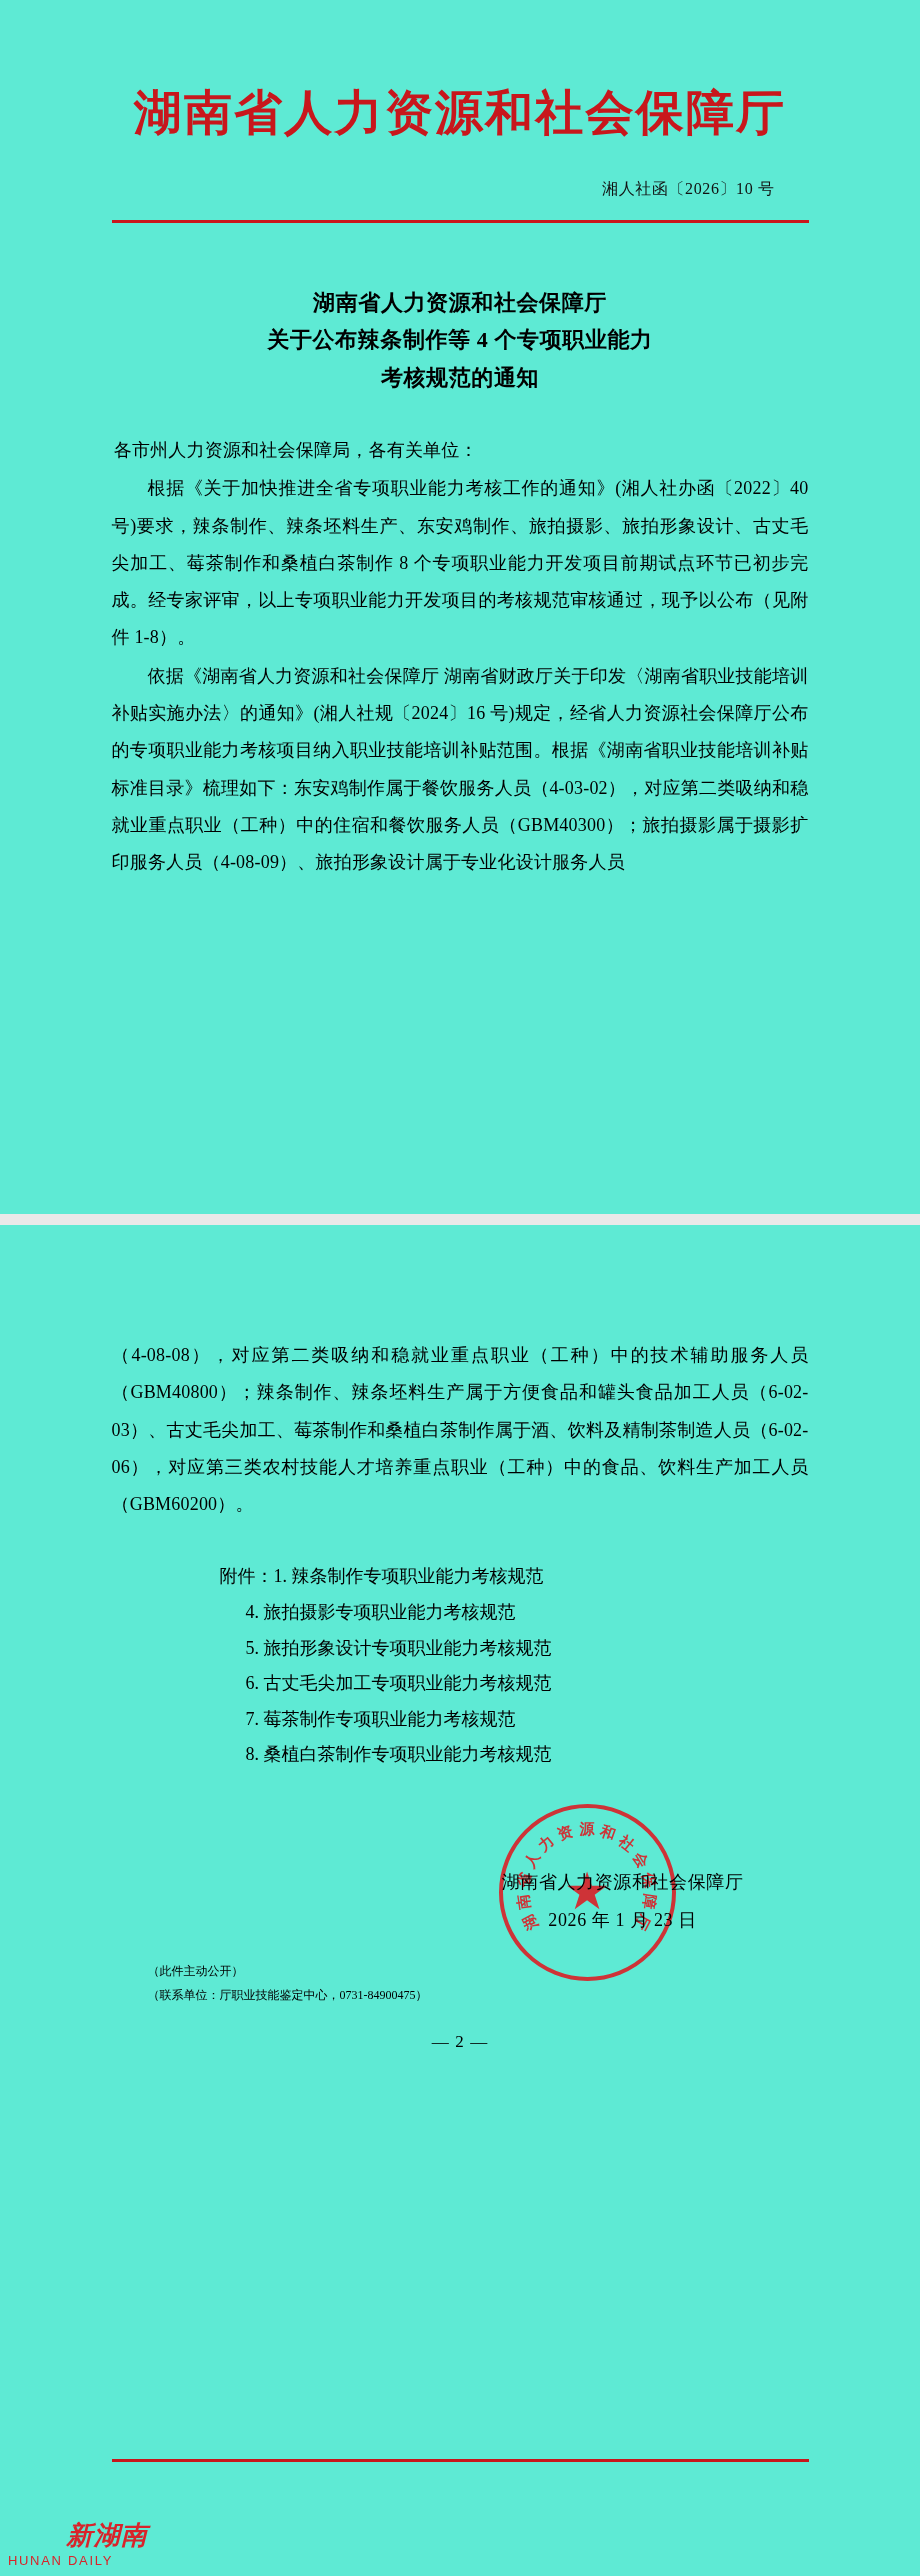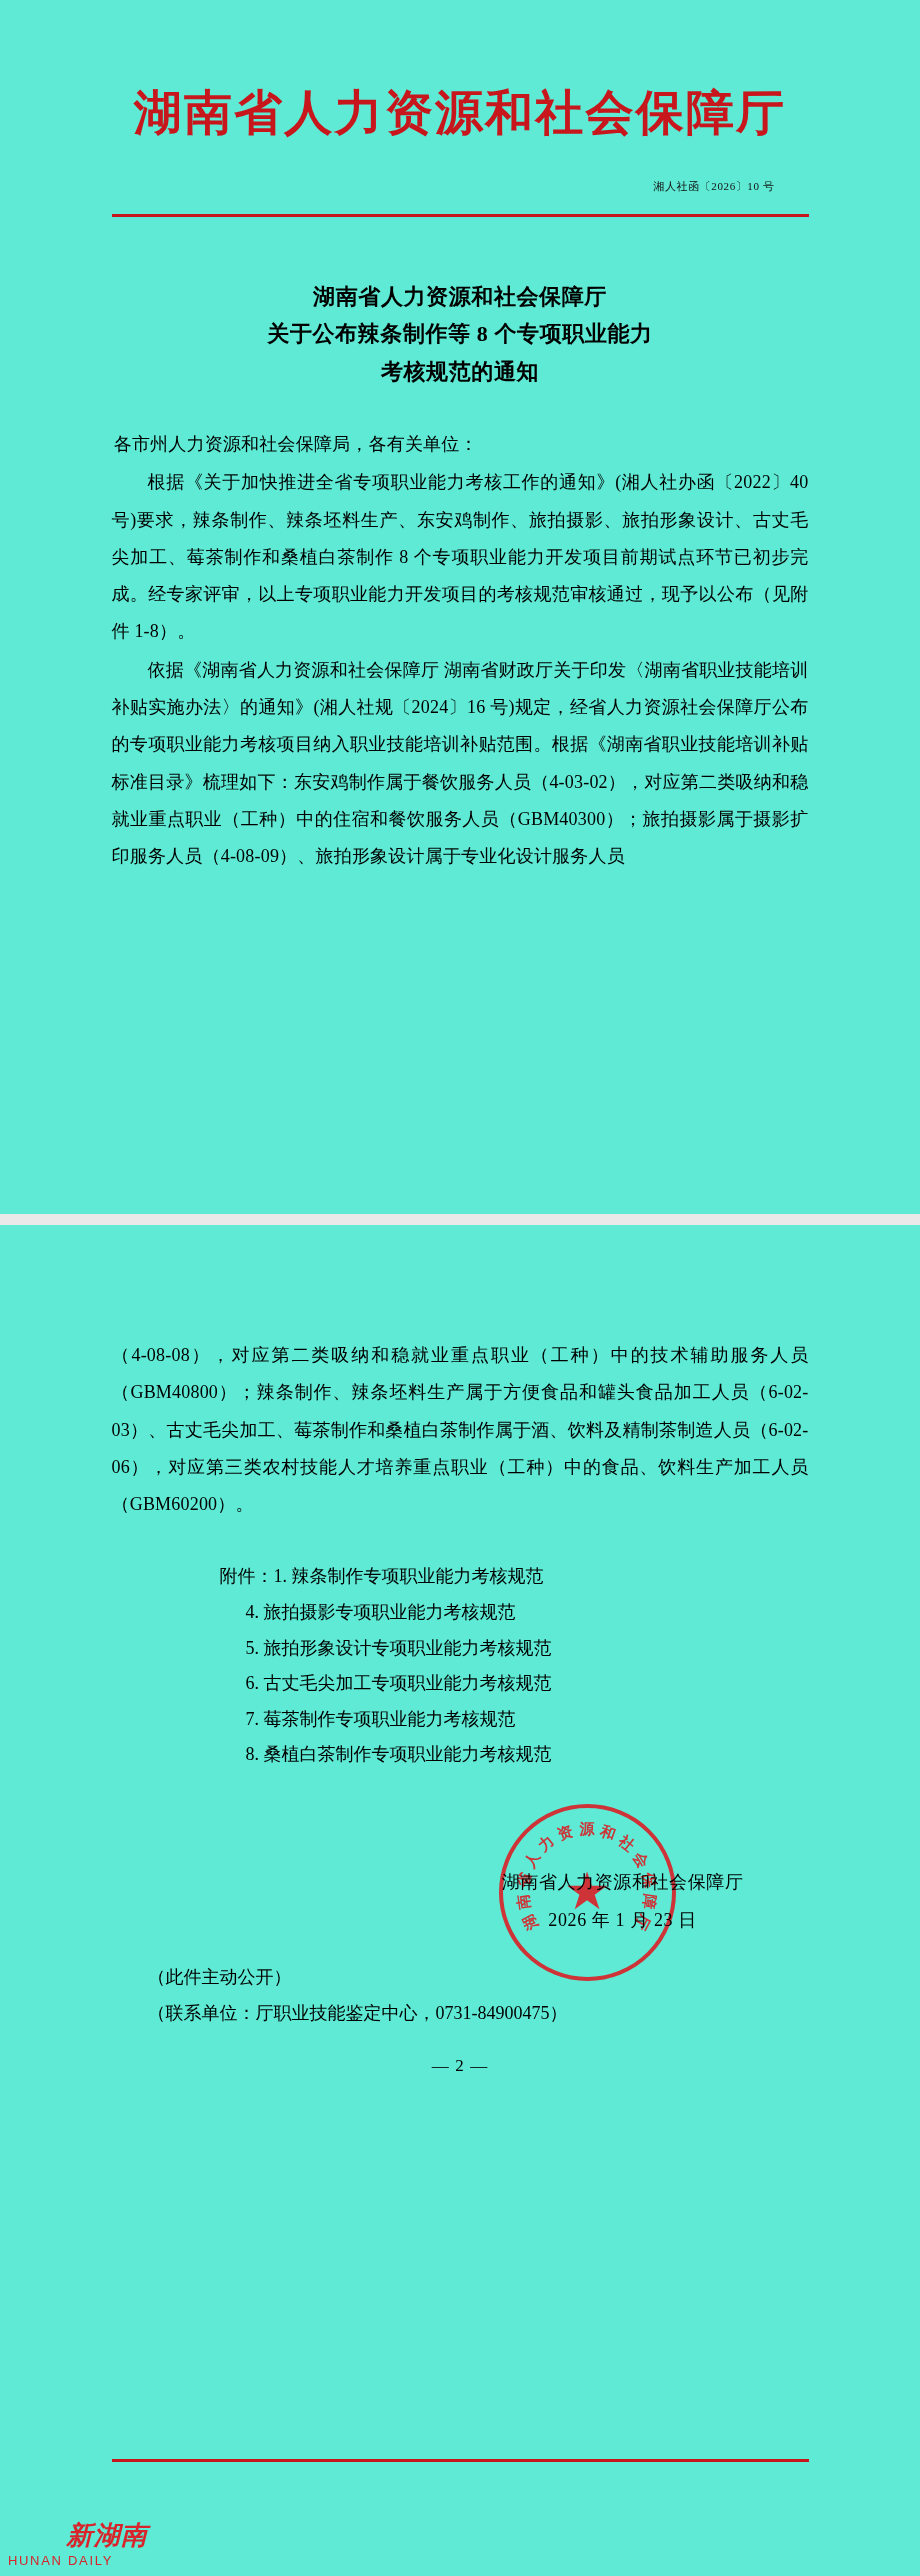--- a/index.html
+++ b/index.html
@@ -47,21 +47,21 @@
     letter-spacing: 2.2px;
     color: #c8171c;
     line-height: 1.1;
     white-space: nowrap;
   }
 
   .doc-number {
     margin-top: 39px;
     text-align: right;
     padding-right: 34px;
-    font-size: 11px;
+    font-size: 16px;
     letter-spacing: 0.6px;
     color: #111;
   }
 
   .red-rule {
     margin: 20px auto 0 auto;
     width: 697px;
     height: 2.8px;
     background: #c8171c;
   }
@@ -170,21 +170,21 @@
     top: 48px;
     text-align: center;
     font-size: 18px;
     line-height: 2.1;
     letter-spacing: 0.6px;
   }
 
   .notes {
     margin-top: 3.4px;
     padding-left: 36px;
-    font-size: 18px;
+    font-size: 12px;
     line-height: 2.0;
   }
 
   .page-num {
     margin-top: 25px;
     text-align: center;
     font-size: 17px;
     letter-spacing: 1.1px;
   }
 
@@ -241,21 +241,21 @@
       <div class="letterhead">
         <div class="letterhead-title">湖南省人力资源和社会保障厅</div>
       </div>
 
       <div class="doc-number">湘人社函〔2026〕10 号</div>
 
       <div class="red-rule"></div>
 
       <div class="doc-title">
         <div>湖南省人力资源和社会保障厅</div>
-        <div>关于公布辣条制作等 8 个专项职业能力</div>
+        <div>关于公布辣条制作等 4 个专项职业能力</div>
         <div>考核规范的通知</div>
       </div>
 
       <div class="body-block">
         <div class="salutation">各市州人力资源和社会保障局，各有关单位：</div>
         <div class="para">根据《关于加快推进全省专项职业能力考核工作的通知》(湘人社办函〔2022〕40 号)要求，辣条制作、辣条坯料生产、东安鸡制作、旅拍摄影、旅拍形象设计、古丈毛尖加工、莓茶制作和桑植白茶制作 8 个专项职业能力开发项目前期试点环节已初步完成。经专家评审，以上专项职业能力开发项目的考核规范审核通过，现予以公布（见附件 1-8）。</div>
         <div class="para">依据《湖南省人力资源和社会保障厅 湖南省财政厅关于印发〈湖南省职业技能培训补贴实施办法〉的通知》(湘人社规〔2024〕16 号)规定，经省人力资源社会保障厅公布的专项职业能力考核项目纳入职业技能培训补贴范围。根据《湖南省职业技能培训补贴标准目录》梳理如下：东安鸡制作属于餐饮服务人员（4-03-02），对应第二类吸纳和稳就业重点职业（工种）中的住宿和餐饮服务人员（GBM40300）；旅拍摄影属于摄影扩印服务人员（4-08-09）、旅拍形象设计属于专业化设计服务人员</div>
       </div>
 
     </div>

